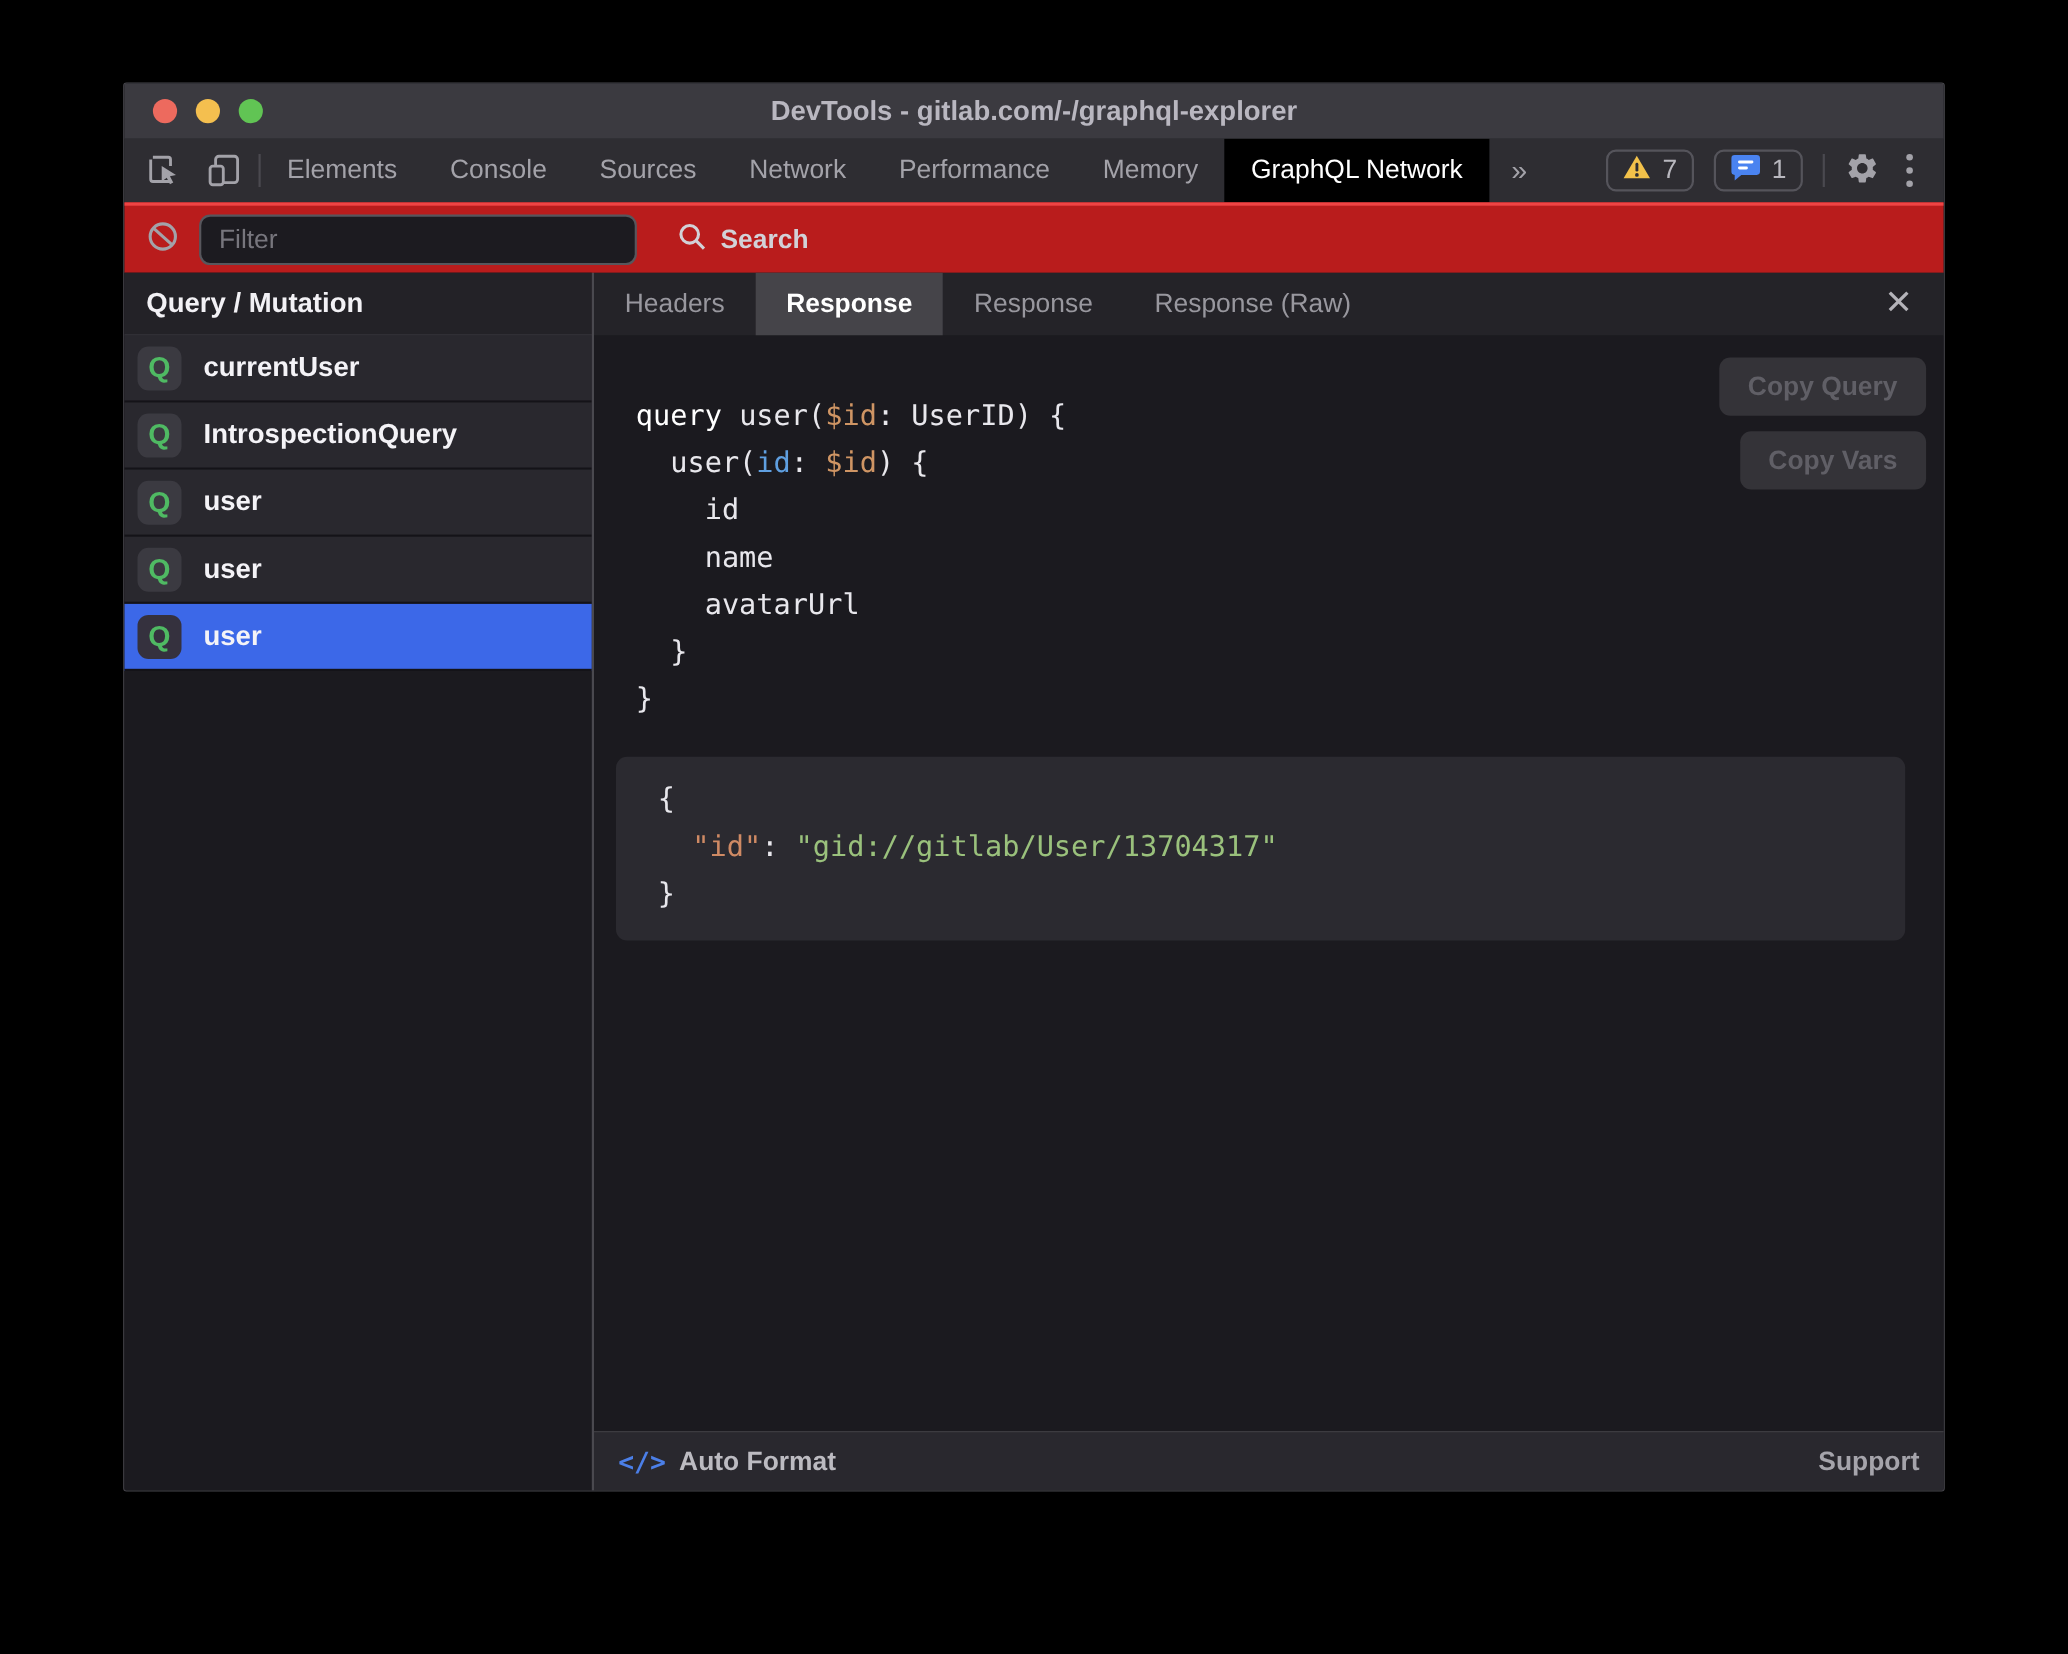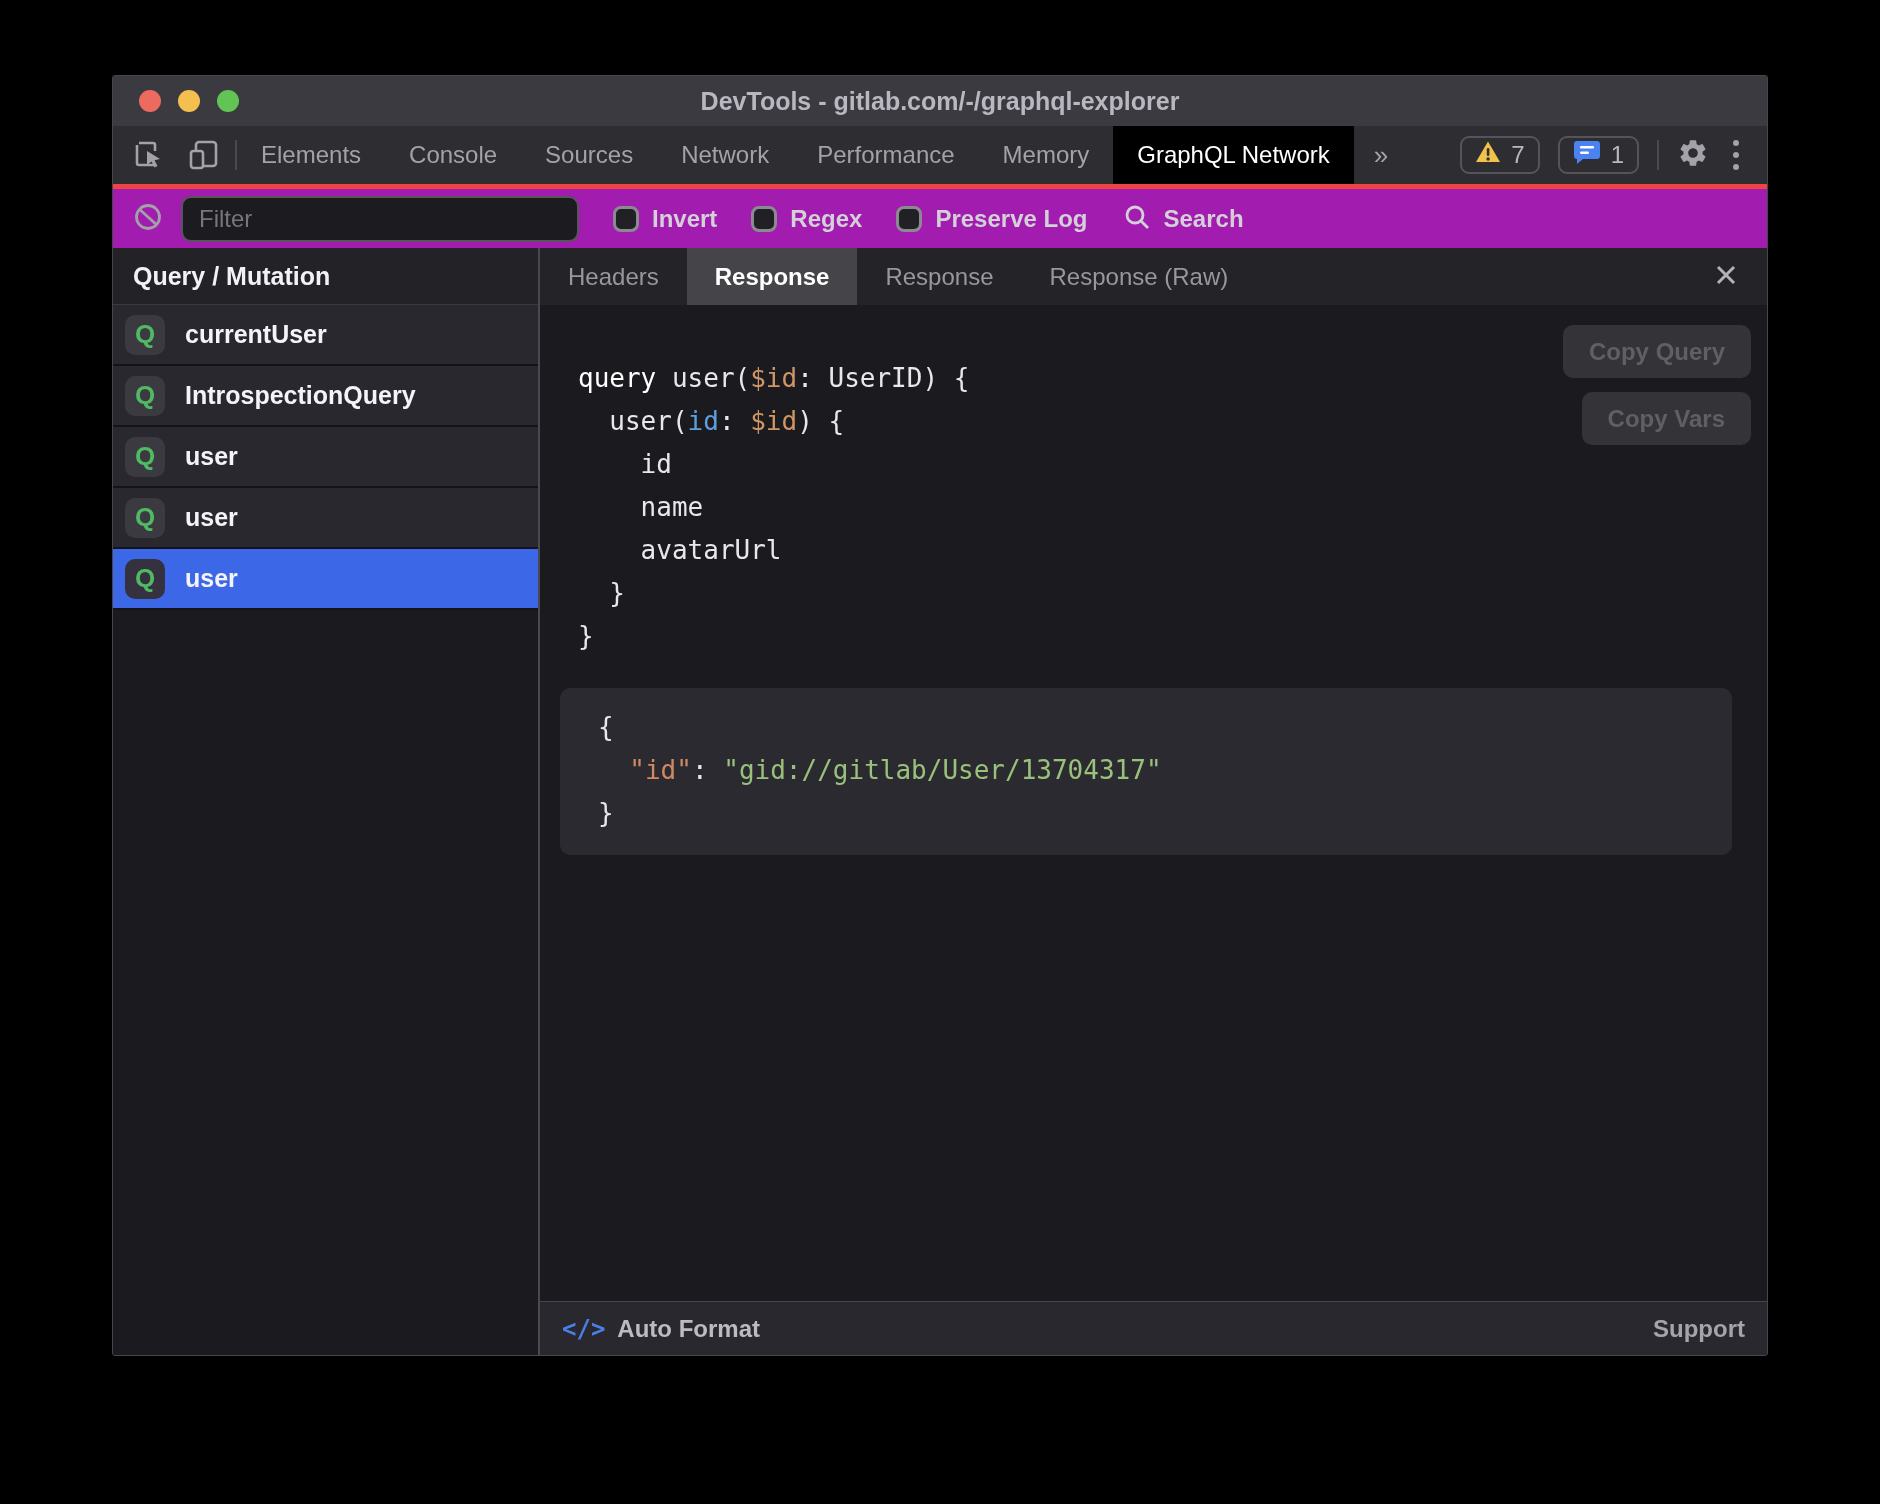--- a/index.html
+++ b/index.html
@@ -28,21 +28,21 @@
   .tab { display:flex; align-items:center; padding:0 24px; font-size:24px; color:#a3a2a9; cursor:default; }
   .tab.active { background:#000; color:#fff; }
   .chevron { display:flex; align-items:center; padding:0 20px; font-size:26px; color:#a3a2a9; }
   .toolbar-right { margin-left:auto; display:flex; align-items:center; gap:18px; padding-right:22px; }
   .badge { display:flex; align-items:center; gap:10px; height:38px; padding:0 13px;
            border:2px solid #55545b; border-radius:9px; color:#b9b8bf; font-size:24px; }
   .kebab { display:flex; flex-direction:column; gap:6px; padding:0 6px; }
   .kebab i { width:6px; height:6px; border-radius:50%; background:#a3a2a9; }
 
   
-  .filterbar { height:64px; background:#a21caf; border-top:5px solid #ef4444; flex:0 0 auto;
+  .filterbar { height:64px; background:#b91c1c; border-top:3px solid #ef4444; flex:0 0 auto;
                display:flex; align-items:center; padding:0 20px; }
   .filter-input { width:398px; height:46px; margin-left:18px; background:#1c1b20;
                   border:2px solid #57565c; border-radius:10px; color:#dadade;
                   font-size:24px; padding:0 16px; outline:none; font-family:inherit; }
   .filter-input::placeholder { color:#77767d; }
   .chk-group { display:flex; align-items:center; gap:13px; margin-left:34px; }
   .chk { width:26px; height:26px; border:3px solid #8b8a91; border-radius:8px; background:#212025; }
   .chk-label { font-size:24px; font-weight:bold; color:#d2d1d7; }
   .search-group { display:flex; align-items:center; gap:12px; margin-left:36px; }
   .search-label { font-size:24px; font-weight:bold; color:#d2d1d7; }
@@ -176,34 +176,20 @@
   </div>
 
   <div class="filterbar">
     <span>
       <svg width="30" height="30" viewBox="0 0 30 30">
         <circle cx="15" cy="15" r="11.5" fill="none" stroke="#a3a2a9" stroke-width="2.8"></circle>
         <line x1="7" y1="7.8" x2="23" y2="22.2" stroke="#a3a2a9" stroke-width="2.8"></line>
       </svg>
     </span>
     <input class="filter-input" value="" placeholder="Filter" style="">
-    <div id="filter-checks" style="display:flex;align-items:center;">
-        <div class="chk-group">
-          <span class="chk"></span>
-          <span class="chk-label">Invert</span>
-        </div>
-        <div class="chk-group">
-          <span class="chk"></span>
-          <span class="chk-label">Regex</span>
-        </div>
-        <div class="chk-group">
-          <span class="chk"></span>
-          <span class="chk-label">Preserve Log</span>
-        </div>
-      </div>
     <div class="search-group">
       <span>
         <svg width="28" height="28" viewBox="0 0 28 28">
           <circle cx="12" cy="12" r="8" fill="none" stroke="#d2d1d7" stroke-width="2.8"></circle>
           <line x1="18" y1="18" x2="25" y2="25" stroke="#d2d1d7" stroke-width="2.8"></line>
         </svg>
       </span>
       <span class="search-label">Search</span>
     </div>
   </div>

